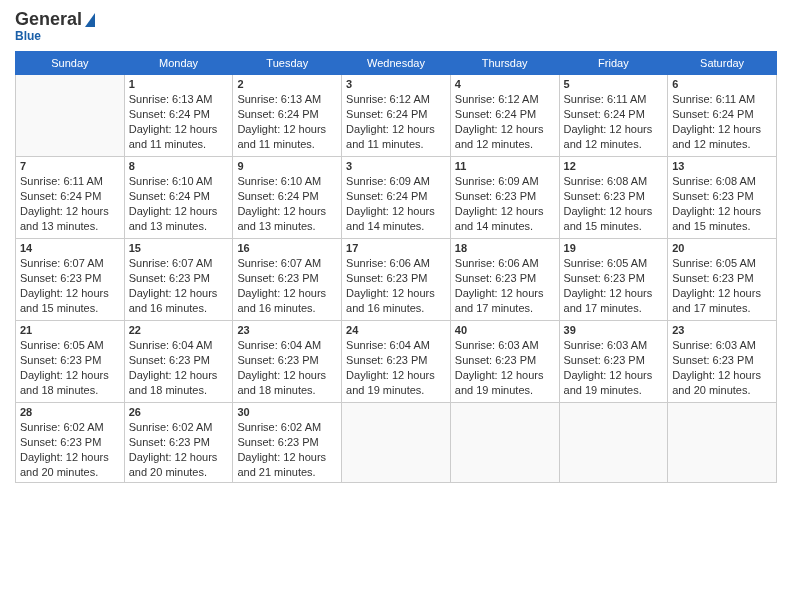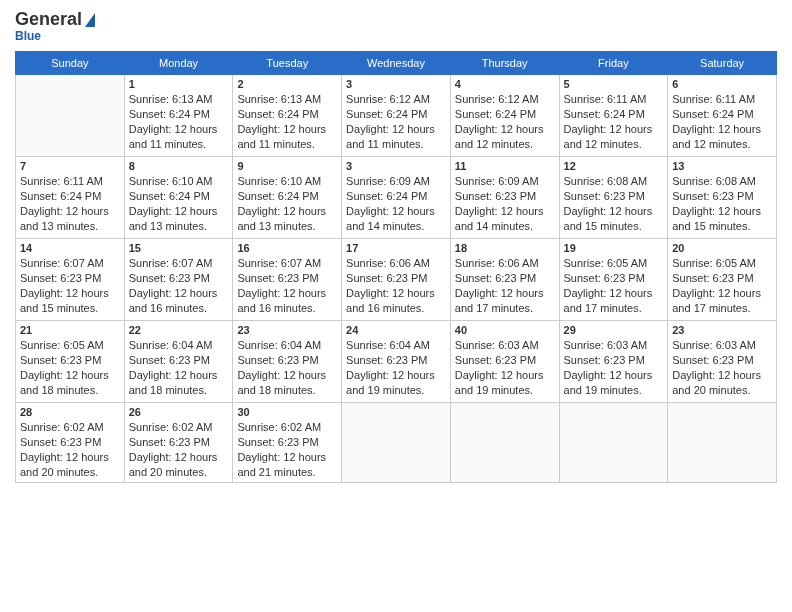--- a/index.html
+++ b/index.html
@@ -287,21 +287,21 @@
 and 19 minutes.</div>
           </td>
           <td>
             <span class="day-number">40</span>
             <div class="day-info" style="white-space: pre-line;">Sunrise: 6:03 AM
 Sunset: 6:23 PM
 Daylight: 12 hours
 and 19 minutes.</div>
           </td>
           <td>
-            <span class="day-number">29</span>
+            <span class="day-number">39</span>
             <div class="day-info" style="white-space: pre-line;">Sunrise: 6:03 AM
 Sunset: 6:23 PM
 Daylight: 12 hours
 and 19 minutes.</div>
           </td>
           <td>
             <span class="day-number">23</span>
             <div class="day-info" style="white-space: pre-line;">Sunrise: 6:03 AM
 Sunset: 6:23 PM
 Daylight: 12 hours

